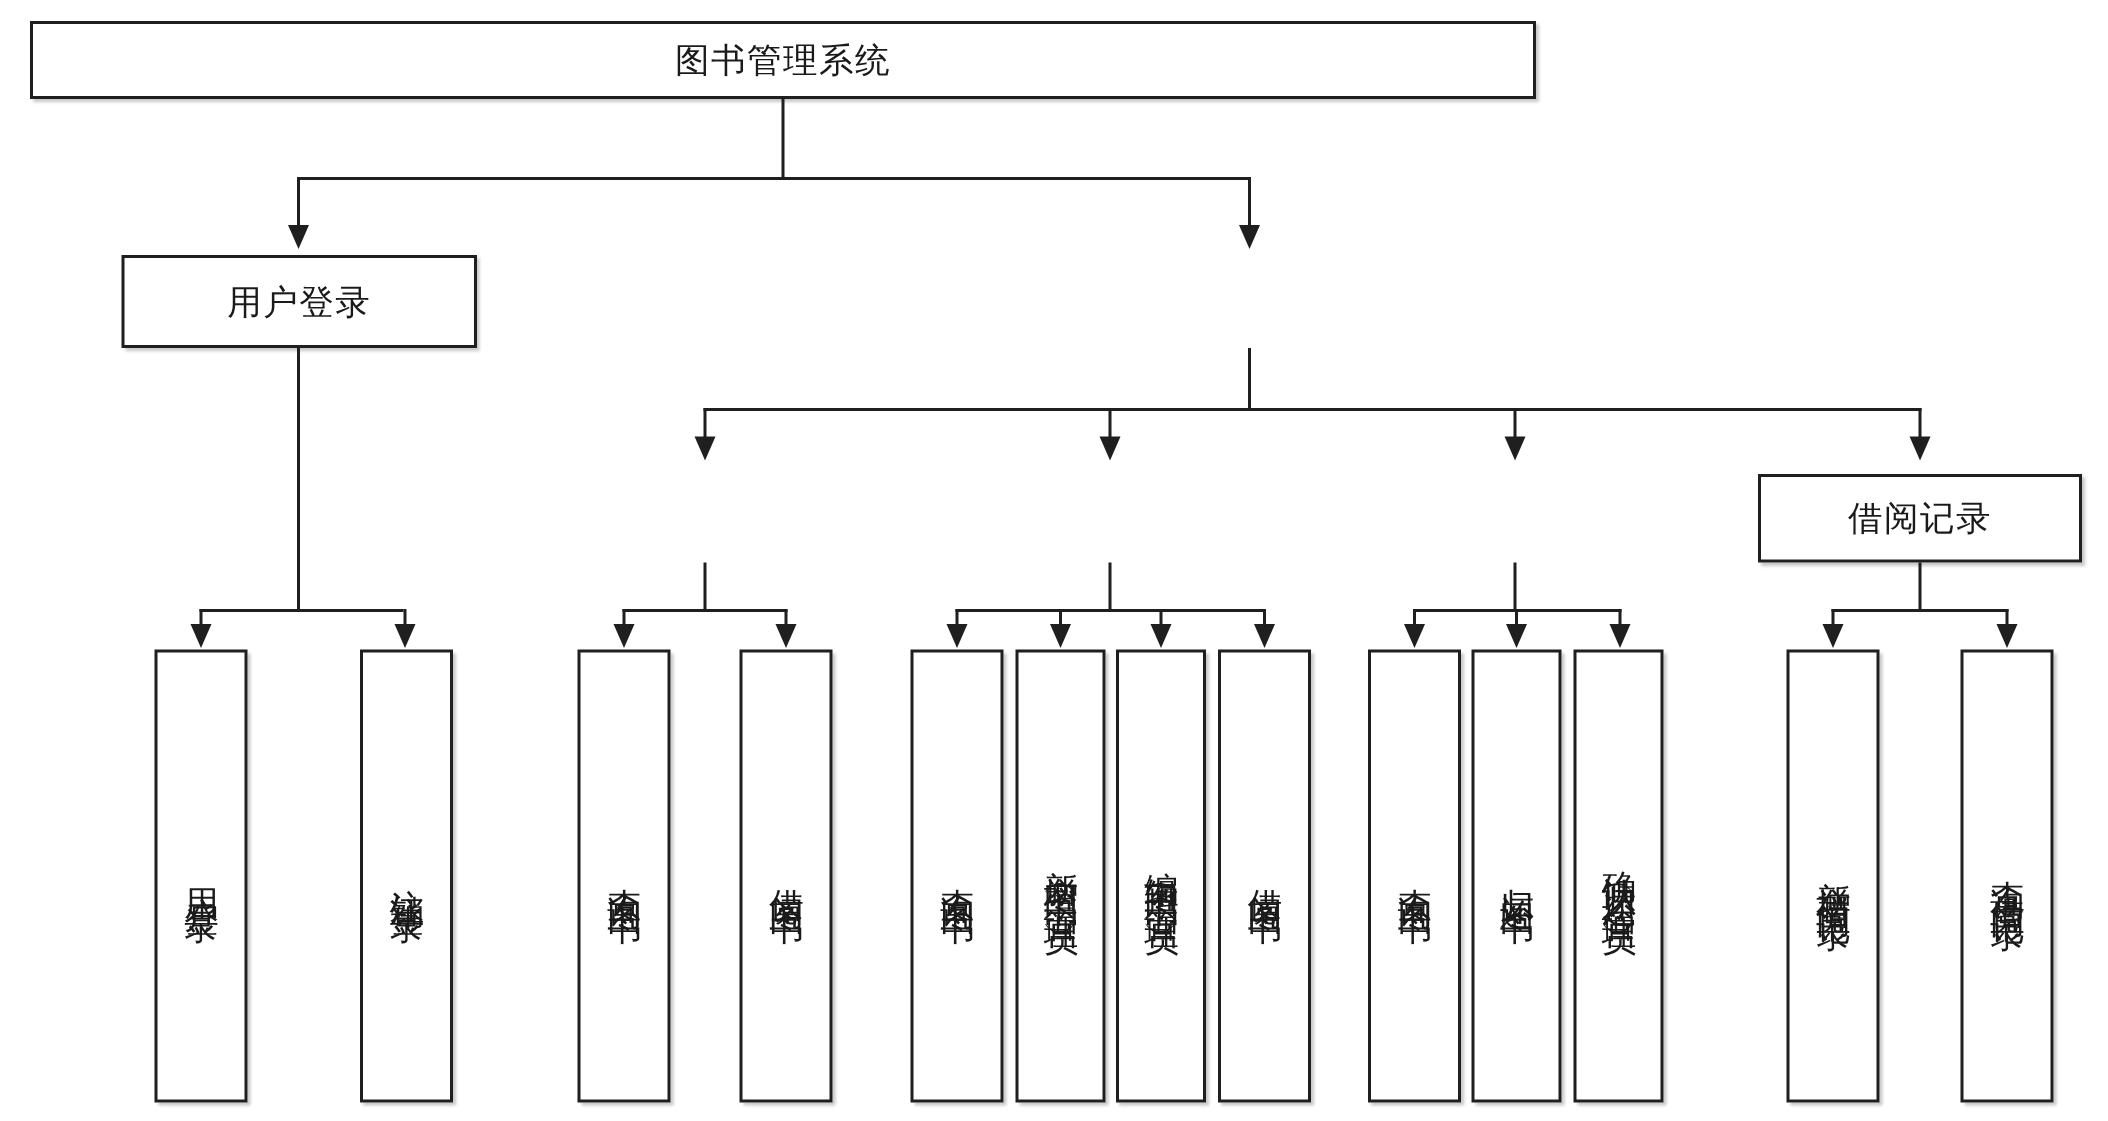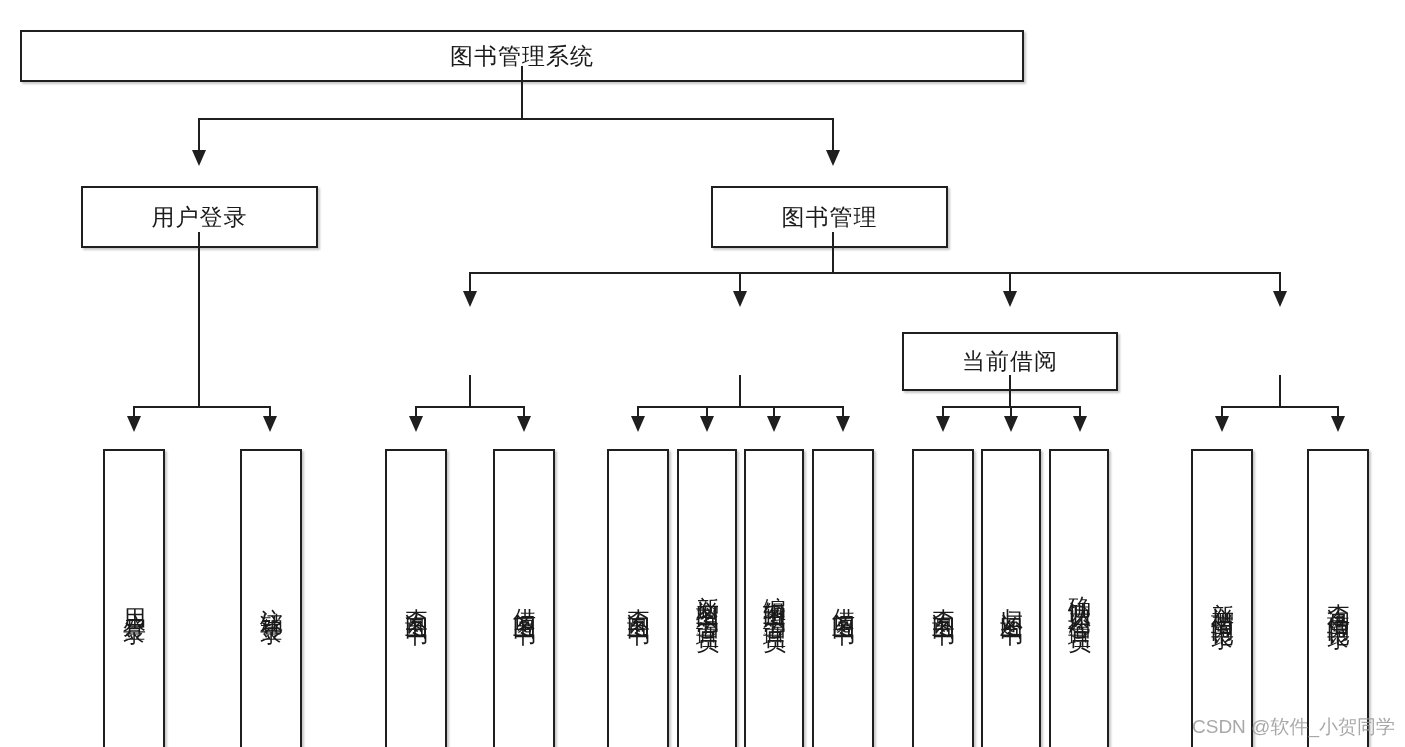--- a/index.html
+++ b/index.html
@@ -22,21 +22,20 @@
     position: absolute;
     box-sizing: border-box;
     background: #ffffff;
     border: 2px solid #1f1f1f;
     box-shadow: 2px 2px 2px rgba(0,0,0,0.22);
     display: flex;
     align-items: center;
     justify-content: center;
     color: #1a1a1a;
     letter-spacing: 1px;
-    margin-top: 16px;
   }
   .node.horiz {
     font-size: 23px;
     line-height: 1;
   }
   .node.root {
     font-size: 23px;
   }
   
   .node.vert {
@@ -92,21 +91,20 @@
 
   <div class="conn hline" style="left:198px; top:118px; width:636px; height:2px;"></div>
 
   <div class="conn vline" style="left:198px; top:118px; width:2px; height:35px;"></div>
   <div class="arrow" style="left:192px; top:150px;"></div>
   <div class="conn vline" style="left:832px; top:118px; width:2px; height:35px;"></div>
   <div class="arrow" style="left:826px; top:150px;"></div>
 
   <div class="node horiz" style="left:81px; top:170px; width:237px; height:62px;">用户登录</div>
 
-  <div class="node horiz" style="left:711px; top:170px; width:237px; height:62px;">图书管理</div>
 
   <div class="conn vline" style="left:198px; top:232px; width:2px; height:175px;"></div>
   <div class="conn hline" style="left:133px; top:406px; width:136px; height:2px;"></div>
   <div class="conn vline" style="left:133px; top:406px; width:2px; height:14px;"></div>
   <div class="arrow" style="left:127px; top:416px;"></div>
   <div class="conn vline" style="left:269px; top:406px; width:2px; height:14px;"></div>
   <div class="arrow" style="left:263px; top:416px;"></div>
 
   <div class="conn vline" style="left:832px; top:232px; width:2px; height:41px;"></div>
   <div class="conn hline" style="left:469px; top:272px; width:812px; height:2px;"></div>
@@ -116,21 +114,21 @@
 
   <div class="conn vline" style="left:739px; top:272px; width:2px; height:22px;"></div>
   <div class="arrow" style="left:733px; top:291px;"></div>
 
   <div class="conn vline" style="left:1009px; top:272px; width:2px; height:22px;"></div>
   <div class="arrow" style="left:1003px; top:291px;"></div>
 
   <div class="conn vline" style="left:1279px; top:272px; width:2px; height:22px;"></div>
   <div class="arrow" style="left:1273px; top:291px;"></div>
 
-  <div class="node horiz" style="left:902px; top:316px; width:216px; height:59px;">当前借阅</div>
+  <div class="node horiz" style="left:1172px; top:316px; width:216px; height:59px;">借阅记录</div>
 
   <div class="conn vline" style="left:469px; top:375px; width:2px; height:32px;"></div>
   <div class="conn hline" style="left:415px; top:406px; width:110px; height:2px;"></div>
   <div class="conn vline" style="left:415px; top:406px; width:2px; height:14px;"></div>
   <div class="arrow" style="left:409px; top:416px;"></div>
   <div class="conn vline" style="left:523px; top:406px; width:2px; height:14px;"></div>
   <div class="arrow" style="left:517px; top:416px;"></div>
 
   <div class="conn vline" style="left:739px; top:375px; width:2px; height:32px;"></div>
   <div class="conn hline" style="left:637px; top:406px; width:207px; height:2px;"></div>
@@ -196,15 +194,14 @@
     <span class="vlabel">确认归还（管理员）</span>
   </div>
 
   <div class="node vert" style="left:1191px; top:433px; width:62px; height:302px;">
     <span class="vlabel">新增借阅记录</span>
   </div>
   <div class="node vert" style="left:1307px; top:433px; width:62px; height:302px;">
     <span class="vlabel">查询借阅记录</span>
   </div>
 
-  <div id="watermark" style="left:1192px; top:714px;">CSDN @软件_小贺同学</div>
 
 </div>
 
 </body></html>

